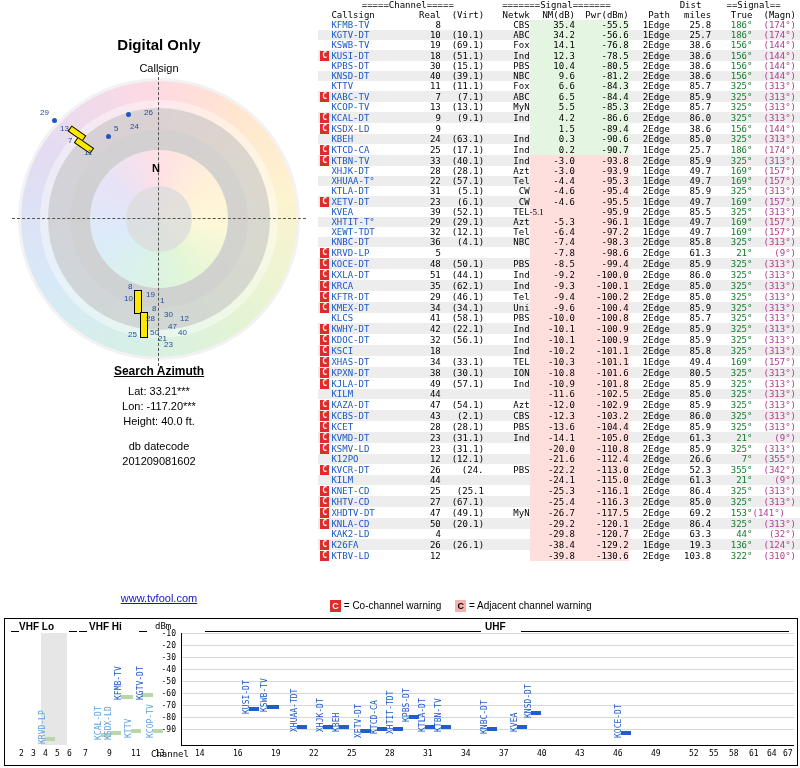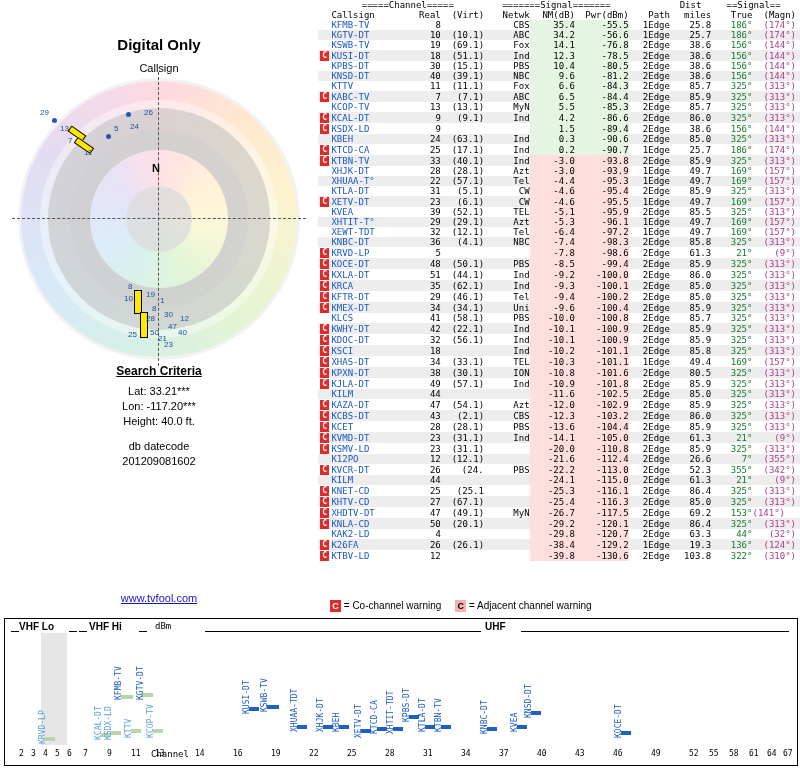--- a/index.html
+++ b/index.html
@@ -128,21 +128,21 @@
     <div class="tick" style="left:146px;top:232px;">30</div>
     <div class="tick" style="left:150px;top:244px;">47</div>
     <div class="tick" style="left:132px;top:250px;">50</div>
     <div class="tick" style="left:140px;top:256px;">21</div>
     <div class="tick" style="left:146px;top:262px;">23</div>
     <div class="tick" style="left:160px;top:250px;">40</div>
     <div class="tick" style="left:162px;top:236px;">12</div>
   </div>
 
   <div id="search-criteria">
-    <div class="sc-title">Search Criteria</div>
+    <div class="sc-title">Search Azimuth</div>
     <div style="height:6px"></div>
     <div class="sc-line">Lat: 33.21***</div>
     <div class="sc-line">Lon: -117.20***</div>
     <div class="sc-line">Height: 40.0 ft.</div>
     <div class="sc-gap"></div>
     <div class="sc-line">db datecode</div>
     <div class="sc-line">201209081602</div>
   </div>
 
   <div id="site-link">www.tvfool.com</div>
@@ -420,21 +420,21 @@
           <td style="text-align: right;">49.7</td>
           <td style="text-align: right; color: rgb(17, 124, 43);">169°</td>
           <td class="pad" style="text-align: right; color: rgb(176, 58, 140);">(157°)</td>
         </tr>
         <tr class="rowA">
           <td class="cw"></td>
           <td style="color: rgb(26, 88, 200); text-align: left;">KVEA</td>
           <td style="text-align: right;">39</td>
           <td style="text-align: right;">(52.1)</td>
           <td style="text-align: right;">TEL</td>
-          <td class="pinkcell" style="text-align: right;">-5.1</td>
+          <td class="pinkcell" style=" font-family: Liberation Serif, serif;">-5.1</td>
           <td class="pinkcell" style="text-align: right;">-95.9</td>
           <td style="text-align: right;">2Edge</td>
           <td style="text-align: right;">85.5</td>
           <td style="text-align: right; color: rgb(17, 124, 43);">325°</td>
           <td class="pad" style="text-align: right; color: rgb(176, 58, 140);">(313°)</td>
         </tr>
         <tr class="rowB">
           <td class="cw"></td>
           <td style="color: rgb(26, 88, 200); text-align: left;">XHTIT-T°</td>
           <td style="text-align: right;">29</td>
@@ -871,20 +871,41 @@
   <div class="band-label" style="left:84px;top:2px;">VHF Hi</div>
   <div class="band-rule" style="left:74px;top:12px;width:8px;"></div>
   <div class="band-rule" style="left:134px;top:12px;width:8px;"></div>
   <div class="band-label" style="left:480px;top:2px;">UHF</div>
   <div class="band-rule" style="left:200px;top:12px;width:276px;"></div>
   <div class="band-rule" style="left:516px;top:12px;width:268px;"></div>
 
   <div id="dbm-label">dBm</div>
   <div id="channel-label">Channel</div>
 
+  <div id="plotbox">
+
+    <div class="ylab" style="left:-30px;top:-4px;">-10</div>
+    <div class="ylab" style="left:-30px;top:8px;">-20</div>
+    <div class="ylab" style="left:-30px;top:20px;">-30</div>
+    <div class="ylab" style="left:-30px;top:32px;">-40</div>
+    <div class="ylab" style="left:-30px;top:44px;">-50</div>
+    <div class="ylab" style="left:-30px;top:56px;">-60</div>
+    <div class="ylab" style="left:-30px;top:68px;">-70</div>
+    <div class="ylab" style="left:-30px;top:80px;">-80</div>
+    <div class="ylab" style="left:-30px;top:92px;">-90</div>
+    <div class="gridline" style="top:0px;"></div>
+    <div class="gridline" style="top:12px;"></div>
+    <div class="gridline" style="top:24px;"></div>
+    <div class="gridline" style="top:36px;"></div>
+    <div class="gridline" style="top:48px;"></div>
+    <div class="gridline" style="top:60px;"></div>
+    <div class="gridline" style="top:72px;"></div>
+    <div class="gridline" style="top:84px;"></div>
+    <div class="gridline" style="top:96px;"></div>
+  </div>
 
   <div class="xaxis-num" style="left:14px;top:130px;">2</div>
   <div class="xaxis-num" style="left:26px;top:130px;">3</div>
   <div class="xaxis-num" style="left:38px;top:130px;">4</div>
   <div class="xaxis-num" style="left:50px;top:130px;">5</div>
   <div class="xaxis-num" style="left:62px;top:130px;">6</div>
   <div class="xaxis-num" style="left:78px;top:130px;">7</div>
   <div class="xaxis-num" style="left:102px;top:130px;">9</div>
   <div class="xaxis-num" style="left:126px;top:130px;">11</div>
   <div class="xaxis-num" style="left:150px;top:130px;">13</div>

